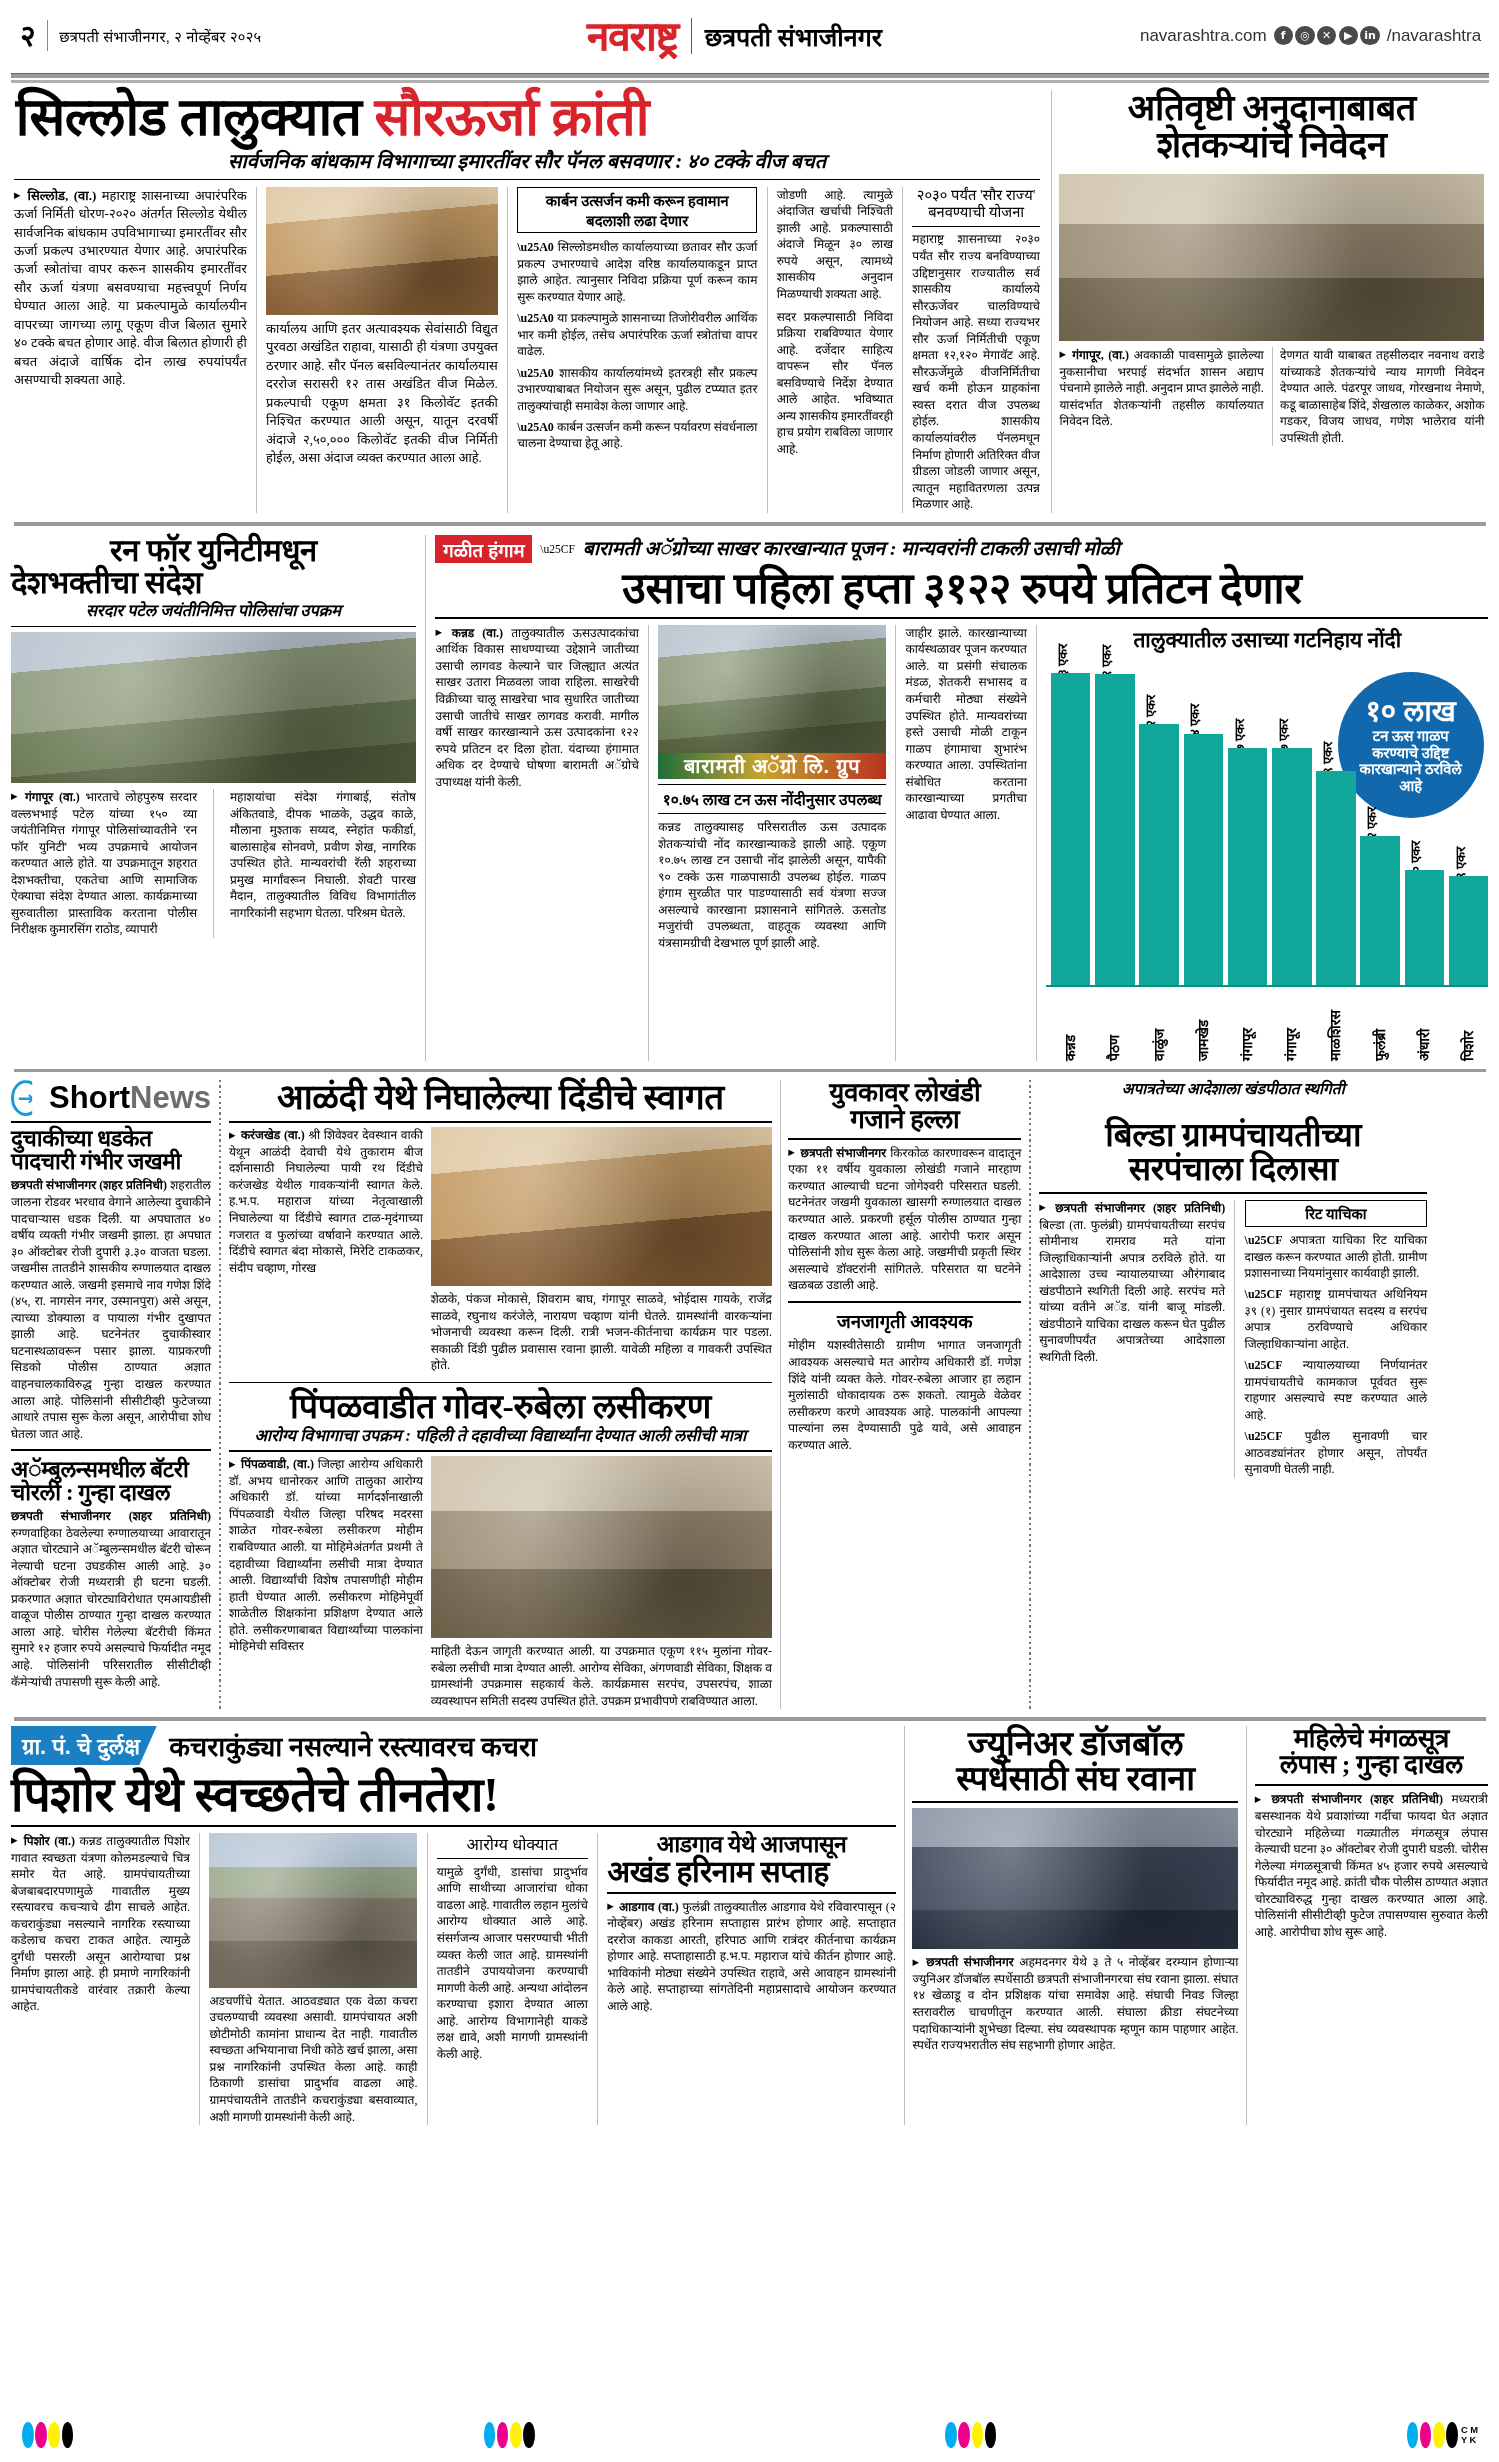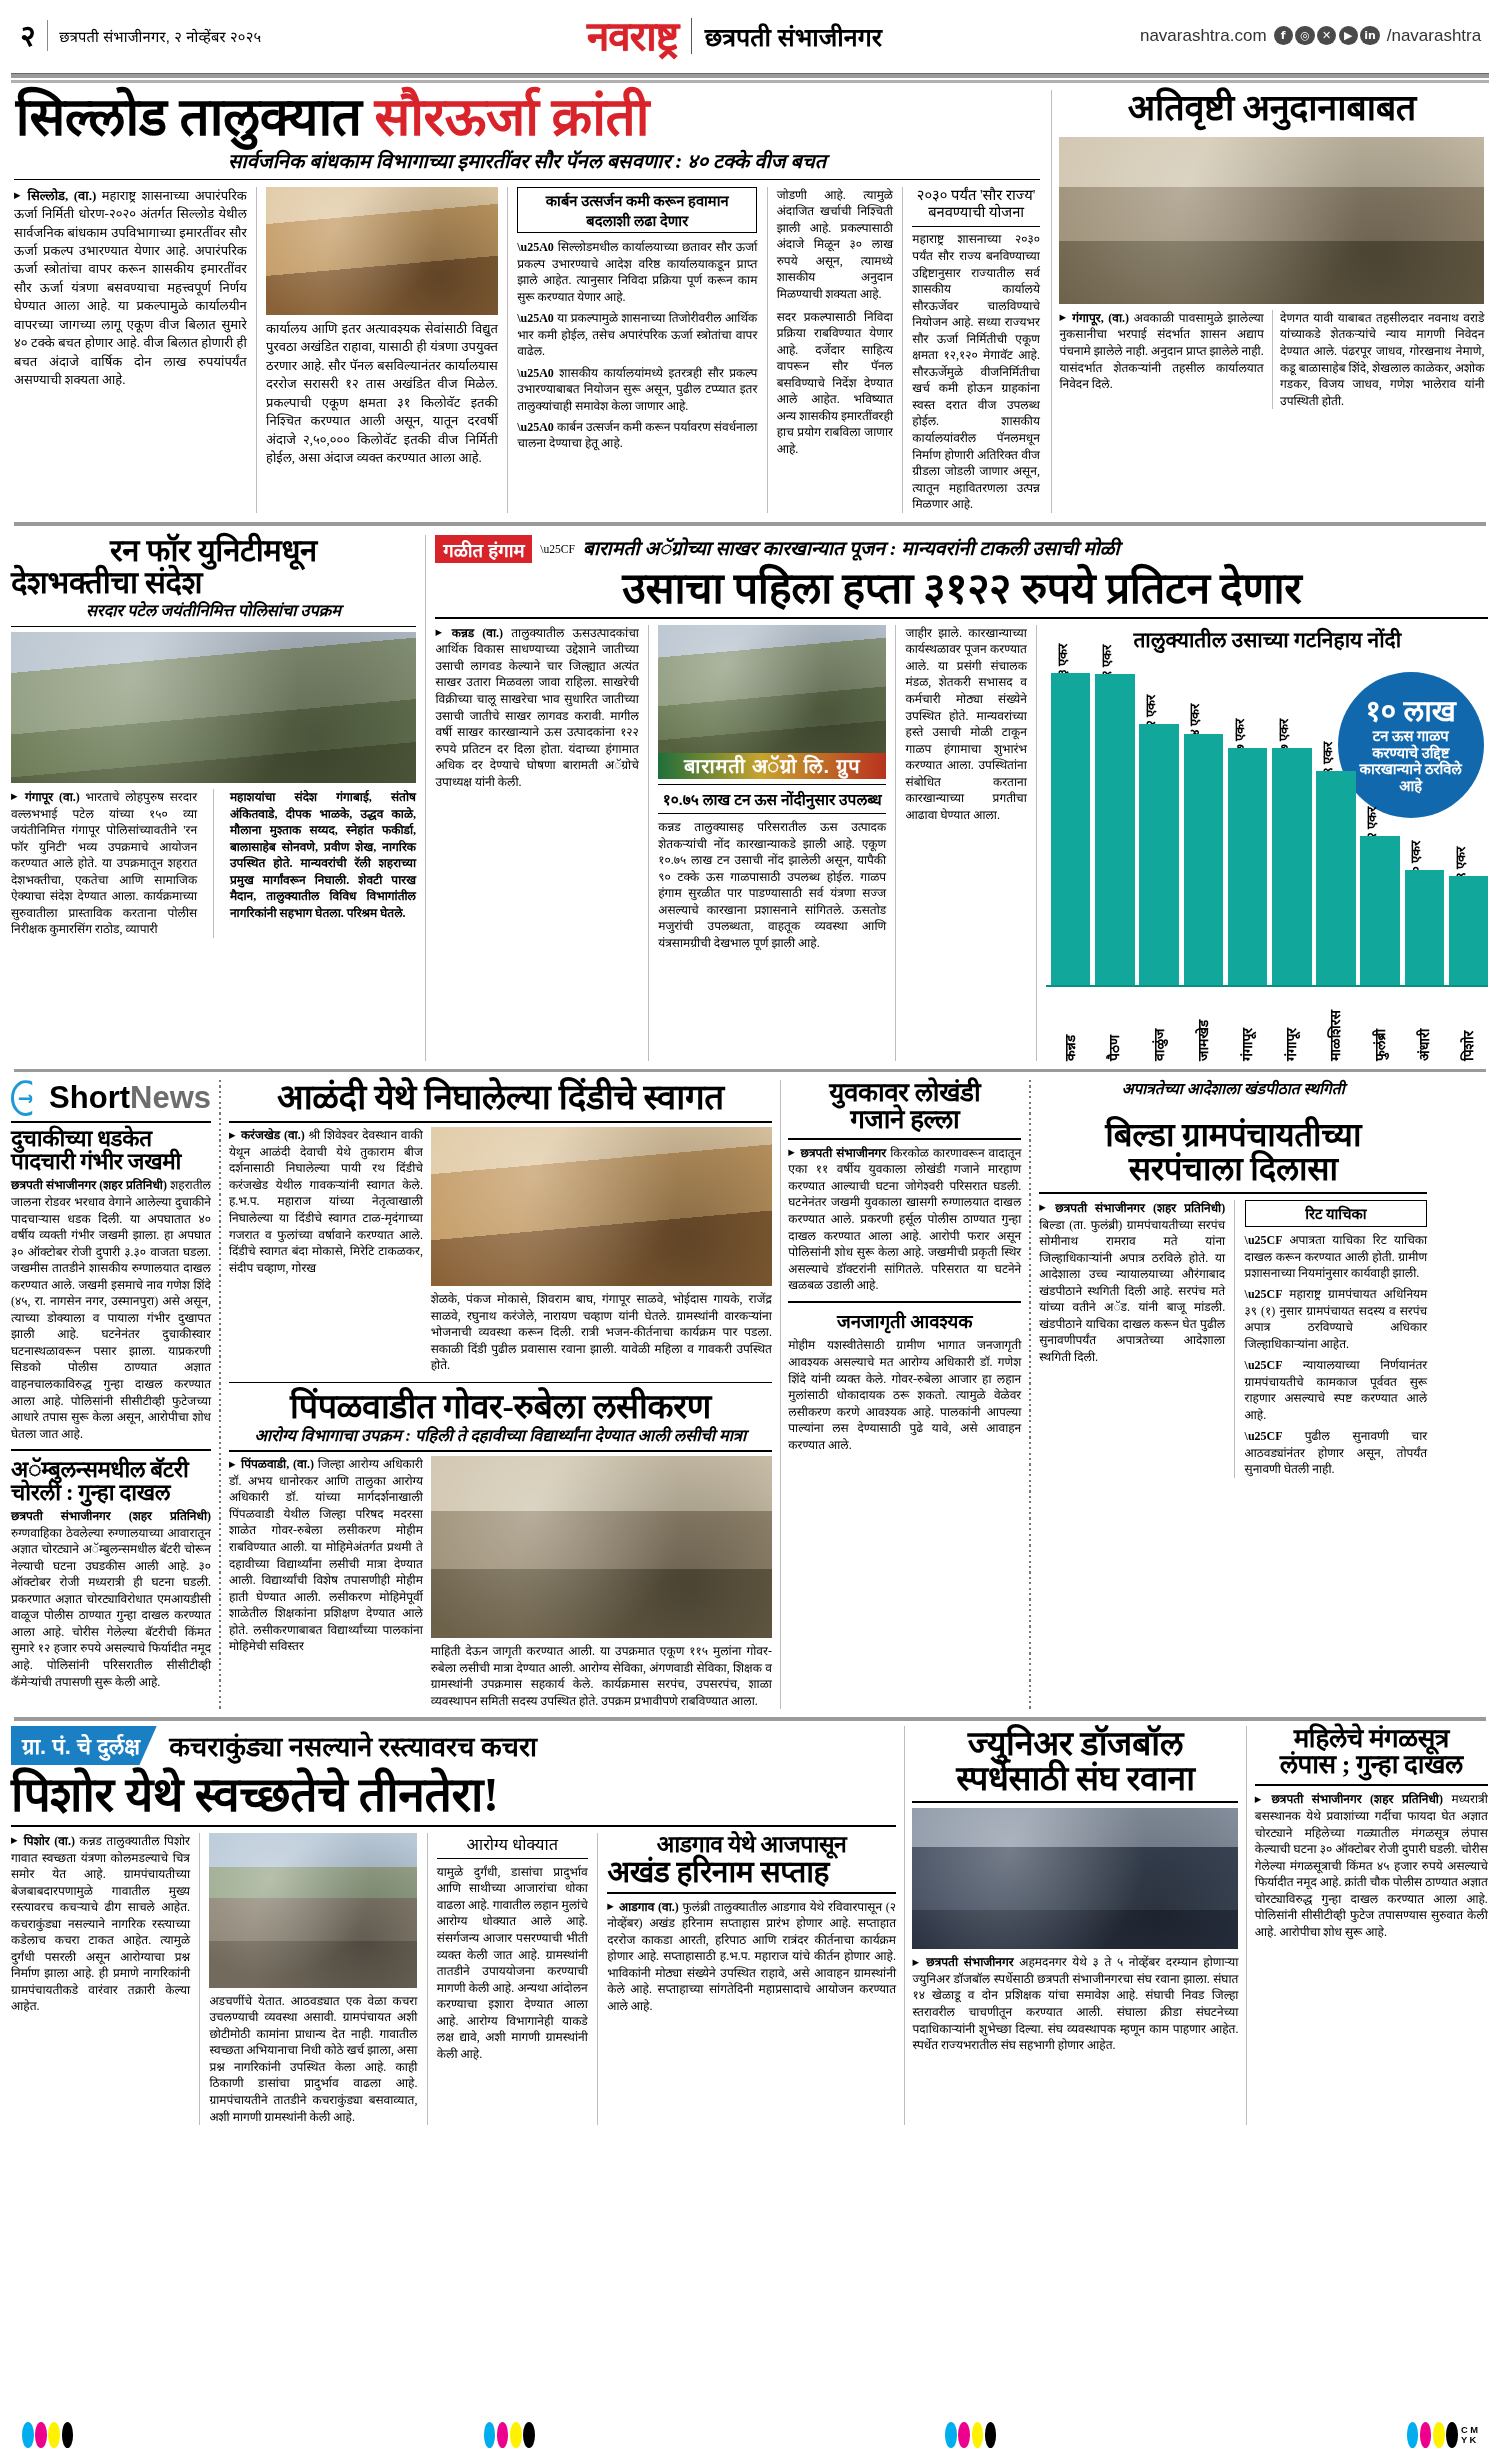--- a/index.html
+++ b/index.html
@@ -192,20 +192,21 @@
           <div style="font-weight:400; font-size:14.7px; text-align:center; line-height:1.2; border-bottom:1.6px solid #000; padding-bottom:3.9px; margin-bottom:4.7px;">२०३० पर्यंत 'सौर राज्य' बनवण्याची योजना</div>
           <div class="body-txt sm">महाराष्ट्र शासनाच्या २०३० पर्यंत सौर राज्य बनविण्याच्या उद्दिष्टानुसार राज्यातील सर्व शासकीय कार्यालये सौरऊर्जेवर चालविण्याचे नियोजन आहे. सध्या राज्यभर सौर ऊर्जा निर्मितीची एकूण क्षमता १२,१२० मेगावॅट आहे. सौरऊर्जेमुळे वीजनिर्मितीचा खर्च कमी होऊन ग्राहकांना स्वस्त दरात वीज उपलब्ध होईल. शासकीय कार्यालयांवरील पॅनलमधून निर्माण होणारी अतिरिक्त वीज ग्रीडला जोडली जाणार असून, त्यातून महावितरणला उत्पन्न मिळणार आहे.</div>
         </div>
       </div>
     </div>
 
     <div class="vsep" style="margin:0 7.8px;"></div>
 
     <div class="col" style="width:425px;">
       <h1 class="head" style="font-size:36px; text-align:center;">अतिवृष्टी अनुदानाबाबत</h1>
+      <h1 class="head" style="font-size:36px; text-align:center;">शेतकऱ्यांचे निवेदन</h1>
       <div class="photo indoor" style="height:167px; margin:9.3px 0 6.2px;"></div>
       <div class="row" style="gap:7.8px;">
         <div style="flex:1;">
           <div class="body-txt sm">
             <span class="dateline" style="font-weight:700;">गंगापूर, (वा.)</span>
             <span>अवकाळी पावसामुळे झालेल्या नुकसानीचा भरपाई संदर्भात शासन अद्याप पंचनामे झालेले नाही. अनुदान प्राप्त झालेले नाही. यासंदर्भात शेतकऱ्यांनी तहसील कार्यालयात निवेदन दिले.</span>
           </div>
         </div>
         <div class="vsep"></div>
         <div style="flex:1;">
@@ -226,21 +227,21 @@
       <div class="hr" style="margin:4.7px 0;"></div>
       <div class="photo crowd" style="height:151px; margin-bottom:6.2px;"></div>
       <div class="row" style="gap:16px;">
         <div style="flex:1;">
           <div class="body-txt sm">
             <span class="dateline" style="font-weight:700;">गंगापूर (वा.)</span>
             <span>भारताचे लोहपुरुष सरदार वल्लभभाई पटेल यांच्या १५० व्या जयंतीनिमित्त गंगापूर पोलिसांच्यावतीने 'रन फॉर युनिटी' भव्य उपक्रमाचे आयोजन करण्यात आले होते. या उपक्रमातून शहरात देशभक्तीचा, एकतेचा आणि सामाजिक ऐक्याचा संदेश देण्यात आला. कार्यक्रमाच्या सुरुवातीला प्रास्ताविक करताना पोलीस निरीक्षक कुमारसिंग राठोड, व्यापारी</span>
           </div>
         </div>
         <div class="vsep"></div>
-        <div style="flex:1;font-weight:bold;">
+        <div style="flex:1;">
           <div class="body-txt sm">महाशयांचा संदेश गंगाबाई, संतोष अंकितवाडे, दीपक भाळके, उद्धव काळे, मौलाना मुश्ताक सय्यद, स्नेहांत फकीर्डा, बालासाहेब सोनवणे, प्रवीण शेख, नागरिक उपस्थित होते. मान्यवरांची रॅली शहराच्या प्रमुख मार्गांवरून निघाली. शेवटी पारख मैदान, तालुक्यातील विविध विभागांतील नागरिकांनी सहभाग घेतला. परिश्रम घेतले.</div>
         </div>
       </div>
     </div>
 
     <div class="vsep" style="margin:0 9.3px;"></div>
 
     <div class="col" style="width:1053px;">
       <div style="display:flex; align-items:center; gap:7.8px;">
         <span class="tag-red">गळीत हंगाम</span>

